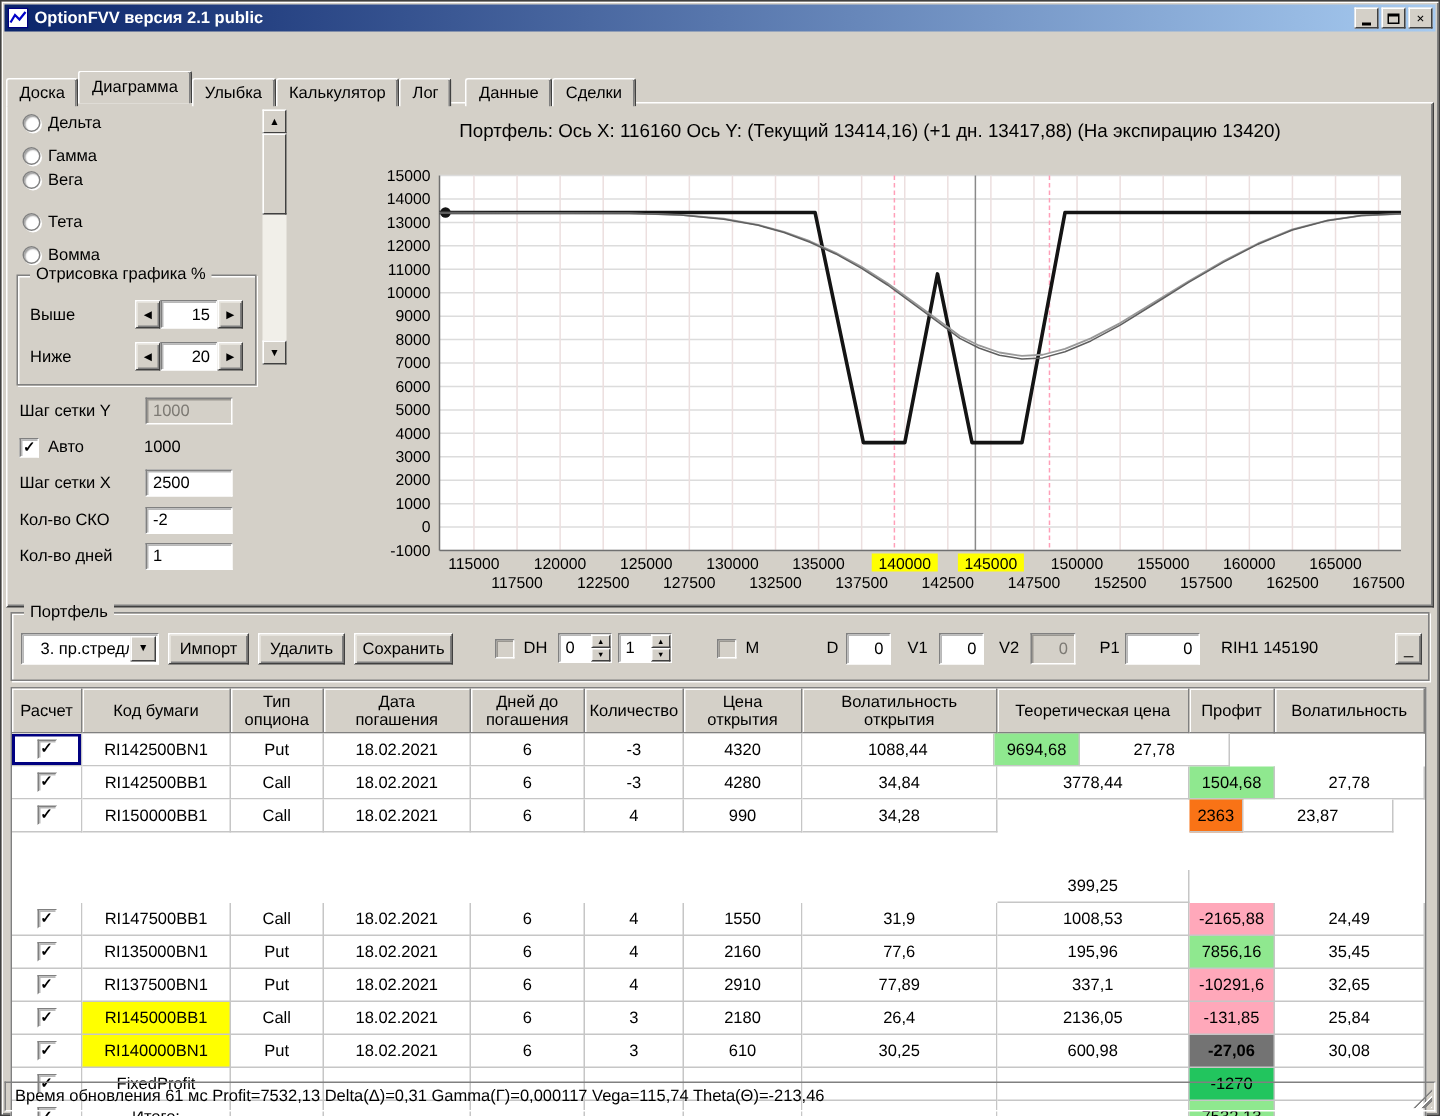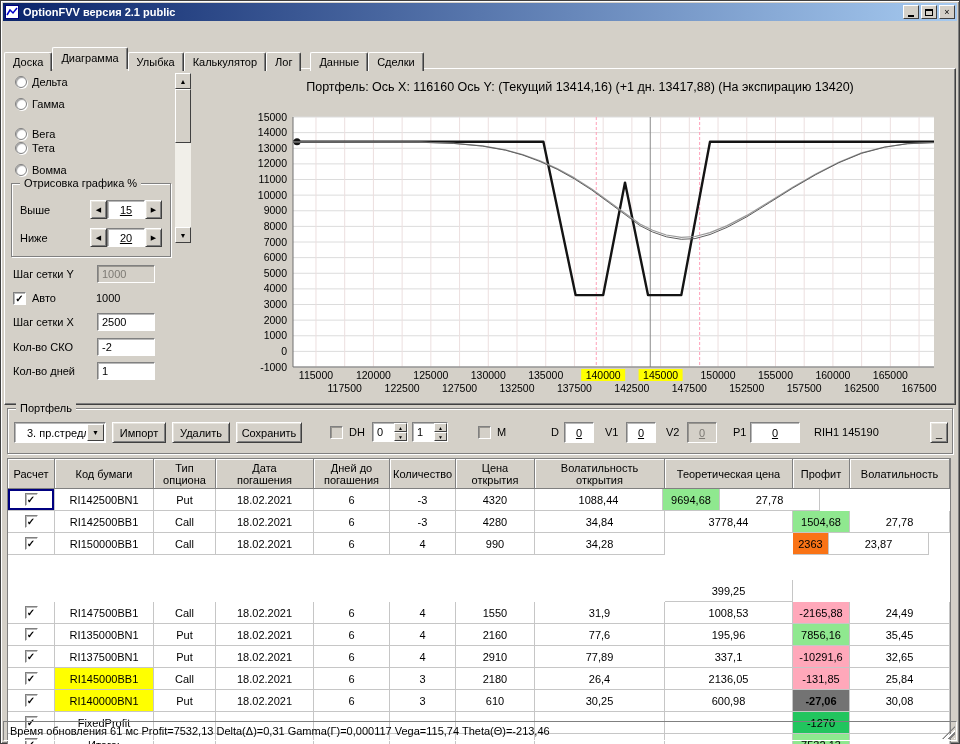--- a/index.html
+++ b/index.html
@@ -56,21 +56,21 @@
   .legend { position:absolute; top:-7px; left:8px; background:#d4d0c8; padding:0 4px; }
   .draw-group { position:absolute; left:2px; top:112px; width:160px; height:74px; }
   .dg-row { position:absolute; left:8px; display:flex; align-items:center; }
   .dg-row .dg-label { width:70px; }
   .btn { background:#d4d0c8; border:1px solid; border-color:#fff #404040 #404040 #fff;
     box-shadow: inset 1px 1px 0 #e6e3dc, inset -1px -1px 0 #808080;
     display:flex; align-items:center; justify-content:center; font-family:inherit; font-size:11px; }
   .btn.arrow { width:17px; height:19px; font-size:7px; }
   .edit { background:#fff; border:1px solid; border-color:#808080 #fff #fff #808080;
     box-shadow: inset 1px 1px 0 rgba(0,0,0,.28); display:flex; align-items:center; padding:0 4px; }
-  .edit.center { justify-content:center;text-decoration:underline; }
+  .edit.center { justify-content:flex-end; }
   .edit.disabled { background:#d4d0c8; color:#7d7a74; }
   .dg-edit { width:38px; height:19px; }
 
   .lp-row { position:absolute; left:4px; height:18px; display:flex; align-items:center; }
   .lp-label { width:84px; }
   .lp-edit { width:58px; height:18px; }
   .cb { width:13px; height:13px; background:#fff; border:1px solid; border-color:#808080 #fff #fff #808080;
     box-shadow: inset 1px 1px 0 rgba(0,0,0,.28); font-size:10px; line-height:11px; text-align:center;
     display:inline-block; font-weight:bold; }
   .cb.gray { background:#d4d0c8; }
@@ -153,21 +153,21 @@
     <div class="left-panel">
       <div id="greek-list">
           <div class="radio-row" style="top: 4px;">
             <span class="radio"></span>
             <span>Дельта</span>
           </div>
           <div class="radio-row" style="top: 26px;">
             <span class="radio"></span>
             <span>Гамма</span>
           </div>
-          <div class="radio-row" style="top: 56px;">
+          <div class="radio-row" style="top: 42px;">
             <span class="radio"></span>
             <span>Вега</span>
           </div>
           <div class="radio-row" style="top: 70px;">
             <span class="radio"></span>
             <span>Тета</span>
           </div>
           <div class="radio-row" style="top: 92px;">
             <span class="radio"></span>
             <span>Вомма</span>

